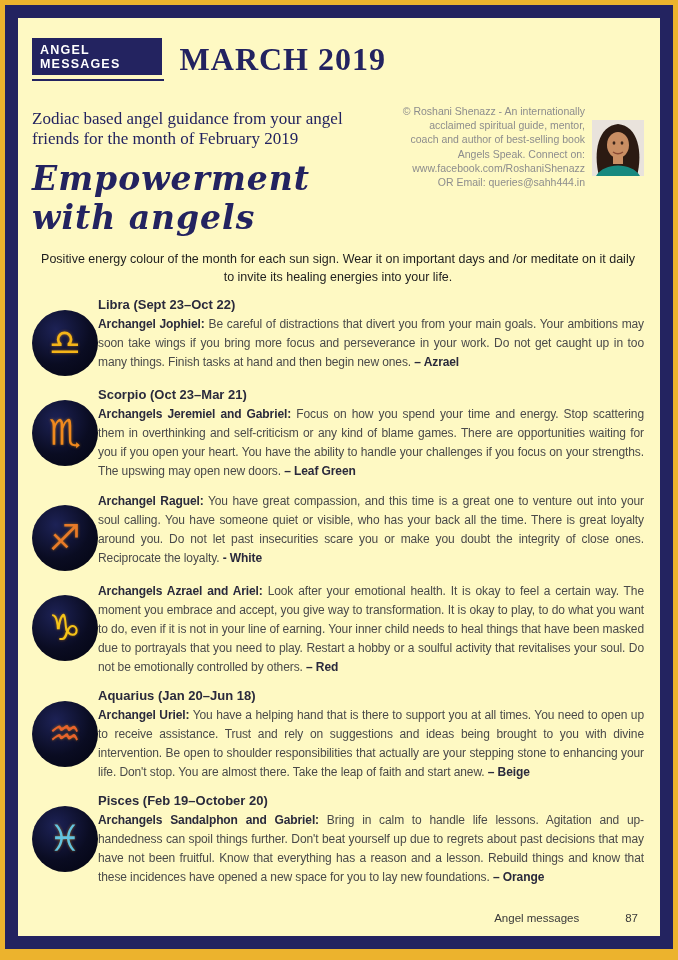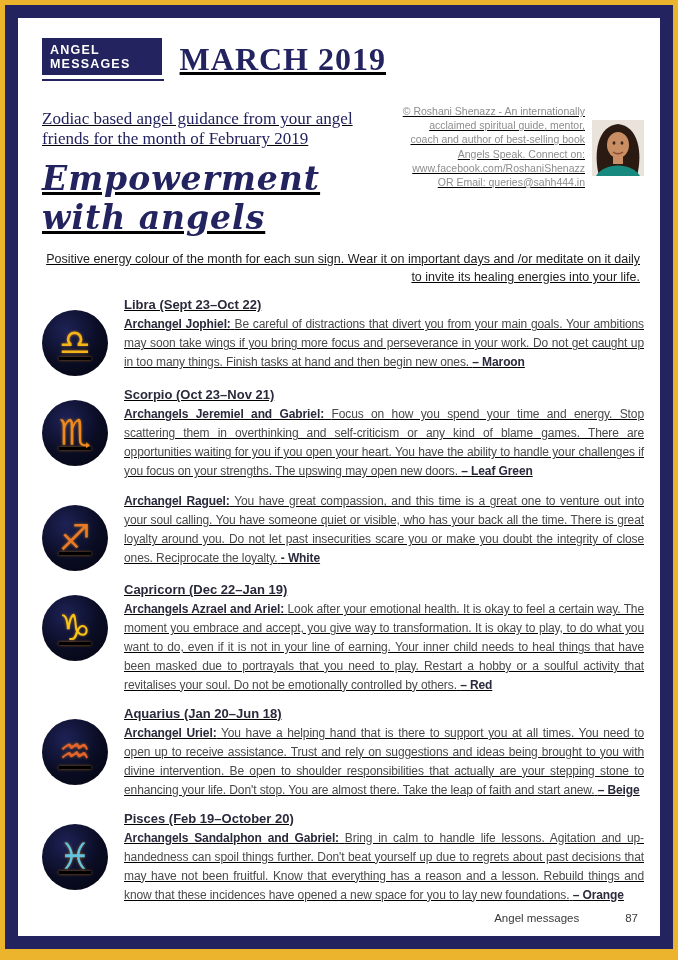--- a/index.html
+++ b/index.html
@@ -5,25 +5,24 @@
   html,body{margin:0;padding:0;}
   body{
     width:678px;height:960px;position:relative;
     background:#ecb32d;
     font-family:"Liberation Sans", sans-serif;
     overflow:hidden;
   }
   .page{
     position:absolute;left:5px;top:5px;right:5px;bottom:11px;
     border:13px solid #232360;
-    background:#ffffff;
+    background:#fef9c3;
     box-sizing:border-box;
-    padding:20px 16px 36px 24px;
+    padding:20px 16px 36px 14px;
     overflow:hidden;
-    text-decoration:underline;
   }
   
   .header{display:flex;justify-content:space-between;}
   .header-left{flex:1 1 auto;min-width:0;}
   .badge-row{display:flex;align-items:center;}
   .badge-wrap{border-bottom:2px solid #232360;padding:0 2px 4px 0;}
   .badge{
     display:inline-block;background:#232360;color:#ffffff;
     font-size:12.5px;font-weight:bold;letter-spacing:1.2px;
     padding:5px 12px 4px 8px;
@@ -49,37 +48,37 @@
     flex:1 1 auto;text-align:right;
     font-size:10.5px;line-height:1.35;color:#8d8d8d;
     white-space:pre-line;
   }
   .photo{
     flex:0 0 52px;width:52px;height:56px;margin-left:7px;margin-top:2px;
     overflow:hidden;
   }
   
   .intro{
-    text-align:right;font-size:12.5px;color:#1e1e1e;
+    text-align:center;font-size:12.5px;color:#1e1e1e;
     line-height:1.45;margin:13px 4px 4px 4px;
   }
   
   .sign{display:flex;margin-top:11px;}
   .sign-icon{
     flex:0 0 66px;width:66px;height:66px;border-radius:50%;
     background:radial-gradient(circle at 36% 30%, #1d2256 0%, #0a0c22 55%, #030410 100%);
     display:flex;align-items:center;justify-content:center;
     margin-top:13px;
   }
   .sign-icon .glyph{
     font-family:"DejaVu Sans", sans-serif;
     font-size:36px;line-height:1;
     text-shadow:0 0 3px rgba(255,160,0,.55);
   }
-  .sign-body{flex:1 1 auto;margin-left:16px;min-width:0;}
+  .sign-body{flex:1 1 auto;min-width:0;}
   .sign-heading{
     font-size:13px;font-weight:bold;color:#2a2a3c;
     margin:0 0 3px 0;
   }
   .sign-text{
     font-size:12px;color:#4a4a4a;line-height:1.58;
     text-align:justify;margin:0;letter-spacing:-0.1px;
   }
   .arch{font-weight:bold;color:#2a2a3c;}
   .ending{font-weight:bold;color:#2a2a3c;white-space:nowrap;}
@@ -127,49 +126,48 @@
   </div>
 
   <p class="intro">Positive energy colour of the month for each sun sign. Wear it on important days and /or meditate on it daily to invite its healing energies into your life.</p>
 
   <div class="sign">
     <div class="sign-icon">
       <span class="glyph" style="color:#f5b518">♎</span>
     </div>
     <div class="sign-body">
       <h3 class="sign-heading">Libra (Sept 23–Oct 22)</h3>
-      <p class="sign-text"><b class="arch">Archangel Jophiel:</b> <span>Be careful of distractions that divert you from your main goals. Your ambitions may soon take wings if you bring more focus and perseverance in your work. Do not get caught up in too many things. Finish tasks at hand and then begin new ones.</span> <b class="ending">– Maroon</b></p>
+      <p class="sign-text"><b class="arch">Archangel Jophiel:</b> <span>Be careful of distractions that divert you from your main goals. Your ambitions may soon take wings if you bring more focus and perseverance in your work. Do not get caught up in too many things. Finish tasks at hand and then begin new ones.</span> <b class="ending">– Azrael</b></p>
     </div>
   </div>
 
   <div class="sign">
     <div class="sign-icon">
       <span class="glyph" style="color:#f0891e">♏</span>
     </div>
     <div class="sign-body">
-      <h3 class="sign-heading">Scorpio (Oct 23–Nov 21)</h3>
+      <h3 class="sign-heading">Scorpio (Oct 23–Mar 21)</h3>
       <p class="sign-text"><b class="arch">Archangels Jeremiel and Gabriel:</b> <span>Focus on how you spend your time and energy. Stop scattering them in overthinking and self-criticism or any kind of blame games. There are opportunities waiting for you if you open your heart. You have the ability to handle your challenges if you focus on your strengths. The upswing may open new doors.</span> <b class="ending">– Leaf Green</b></p>
     </div>
   </div>
 
   <div class="sign">
     <div class="sign-icon">
       <span class="glyph" style="color:#e87a28">♐</span>
     </div>
     <div class="sign-body">
       <p class="sign-text"><b class="arch">Archangel Raguel:</b> <span>You have great compassion, and this time is a great one to venture out into your soul calling. You have someone quiet or visible, who has your back all the time. There is great loyalty around you. Do not let past insecurities scare you or make you doubt the integrity of close ones. Reciprocate the loyalty.</span> <b class="ending">- White</b></p>
     </div>
   </div>
 
   <div class="sign">
     <div class="sign-icon">
       <span class="glyph" style="color:#f5c318">♑</span>
     </div>
     <div class="sign-body">
-      <h3 class="sign-heading">Capricorn (Dec 22–Jan 19)</h3>
       <p class="sign-text"><b class="arch">Archangels Azrael and Ariel:</b> <span>Look after your emotional health. It is okay to feel a certain way. The moment you embrace and accept, you give way to transformation. It is okay to play, to do what you want to do, even if it is not in your line of earning. Your inner child needs to heal things that have been masked due to portrayals that you need to play. Restart a hobby or a soulful activity that revitalises your soul. Do not be emotionally controlled by others.</span> <b class="ending">– Red</b></p>
     </div>
   </div>
 
   <div class="sign">
     <div class="sign-icon">
       <span class="glyph" style="color:#e8632b">♒</span>
     </div>
     <div class="sign-body">
       <h3 class="sign-heading">Aquarius (Jan 20–Jun 18)</h3>

